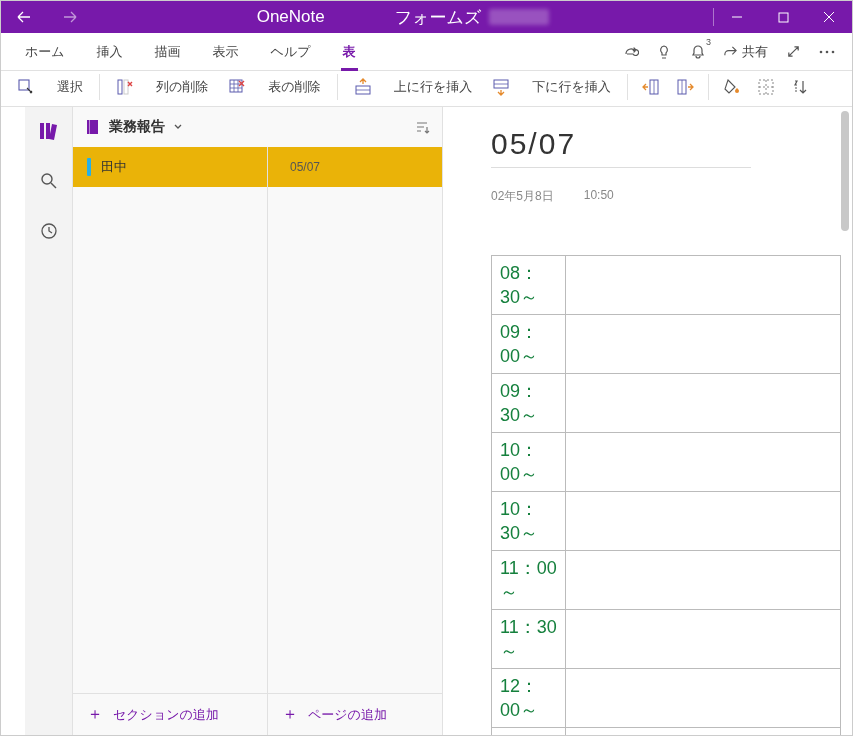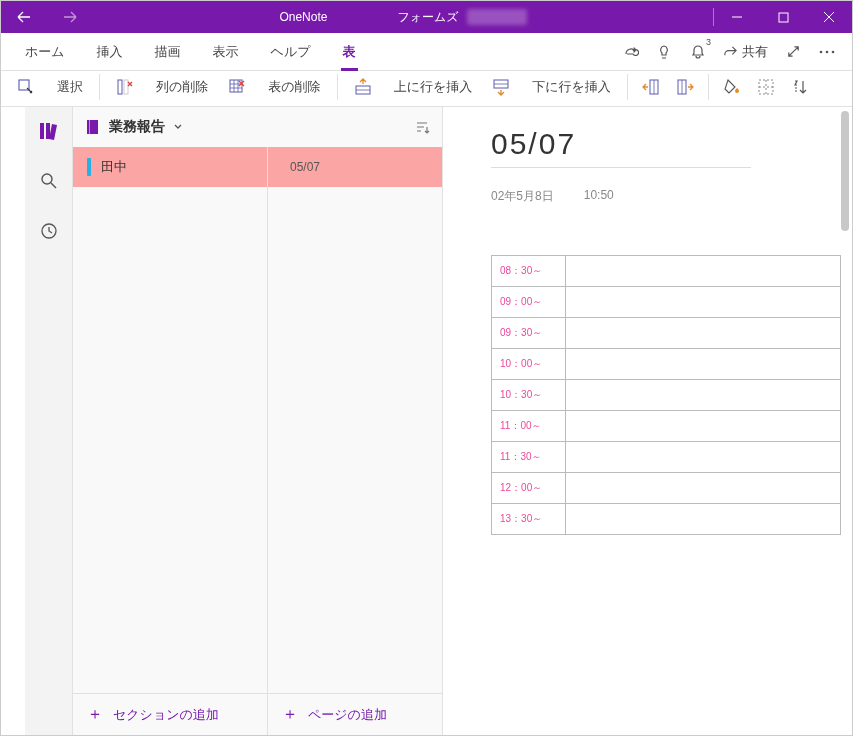--- a/index.html
+++ b/index.html
@@ -2,21 +2,21 @@
 <html><head>
 <meta charset="utf-8">
 <style>
   * { box-sizing: border-box; margin: 0; padding: 0; font-family: "Yu Gothic UI", "Segoe UI", Meiryo, sans-serif; }
   body { width: 853px; height: 736px; background: #fff; overflow: hidden; position: relative; border: 1px solid #ccc; }
 
   
   .titlebar { height: 32px; background: #7719AA; color: #fff; display: flex; align-items: center; }
   .titlebar .nav { display: flex; }
   .titlebar .nav .btn { width: 46px; height: 32px; display: flex; align-items: center; justify-content: center; }
-  .titlebar .center { flex: 1; display: flex; justify-content: center; align-items: center; gap: 70px; font-size: 12px; }
+  .titlebar .center { flex: 1; display: flex; justify-content: center; align-items: center; gap: 70px; font-size: 17px; }
   .titlebar .wincontrols { display: flex; }
   .titlebar .wincontrols .btn { width: 46px; height: 32px; display: flex; align-items: center; justify-content: center; }
   .titlebar .sep { width: 1px; height: 18px; background: rgba(255,255,255,0.4); }
   .titlebar .forms { display: flex; align-items: center; gap: 8px; }
   .blurred { width: 60px; height: 16px; background: rgba(255,255,255,0.25); border-radius: 2px; filter: blur(2px); }
 
   
   .tabsrow { height: 38px; display: flex; align-items: center; border-bottom: 1px solid #e1e1e1; padding: 12px 8px; }
   .tab { font-size: 13px; color: #444; height: 38px; display: flex; align-items: center; padding: 0 16px; position: relative; cursor: default; }
   .tab.active { color: #7719AA; font-weight: 600; }
@@ -39,33 +39,33 @@
   .leftrail .railbtn.active { color: #7719AA; }
 
   .sidepanel { width: 370px; background: #f9f9f9; border-right: 1px solid #e1e1e1; display: flex; flex-direction: column; }
   .panelhdr { height: 40px; display: flex; align-items: center; padding: 0 12px; gap: 8px; font-size: 14px; font-weight: 600; color: #333; }
   .panelhdr .lefthdr { display:flex; align-items:center; gap:8px; flex:1; }
   .panelhdr svg.sorticon { margin-left: auto; }
   .panelsplit { display: flex; flex: 1; }
   .sectioncol { width: 195px; border-right: 1px solid #e1e1e1; display: flex; flex-direction: column; }
   .pagecol { flex: 1; display: flex; flex-direction: column; }
   .listitem { display: flex; align-items: center; height: 40px; padding: 0 14px; gap: 10px; font-size: 13px; color: #333; }
-  .listitem.selected { background: #fca5a5; }
+  .listitem.selected { background: #eab308; }
   .listitem .secbar { width: 4px; height: 18px; background: #26B0E6; border-radius: 1px; }
   .pagedate { font-size: 12px; color: #555; }
   .addbtn { display: flex; align-items: center; gap: 10px; font-size: 13px; color: #7719AA; height: 42px; padding: 0 14px; border-top: 1px solid #e1e1e1; }
   .addbtn .plus { font-size: 16px; font-weight: 300; }
   .growspacer { flex: 1; }
 
   
   .canvas { flex: 1; padding: 20px 30px 0 48px; overflow: hidden; position: relative; }
   .pagetitle { font-size: 30px; color: #333; letter-spacing: 2px; border-bottom: 1px solid #ddd; padding-bottom: 6px; width: 260px; }
   .pagemeta { display: flex; gap: 30px; font-size: 12px; color: #888; margin-top: 20px; }
   .schedtable { border-collapse: collapse; margin-top: 50px; width: 350px; }
-  .schedtable td { border: 1px solid #bbb; font-size: 10px; color: #ec4899; padding: 5px 8px; height: 31px; }
+  .schedtable td { border: 1px solid #bbb; font-size: 18px; color: #15803d; padding: 5px 8px; height: 31px; }
   .schedtable td.timecol { width: 74px; }
   .schedtable td.valcol { width: 276px; }
   .scrolltrack { position: absolute; right: 0; top: 0; bottom: 0; width: 16px; }
   .scrollthumb { position: absolute; right: 3px; top: 4px; width: 8px; height: 120px; background: #c8c8c8; border-radius: 4px; }
 
   svg { display: block; }
 </style>
 </head>
 <body>
 

